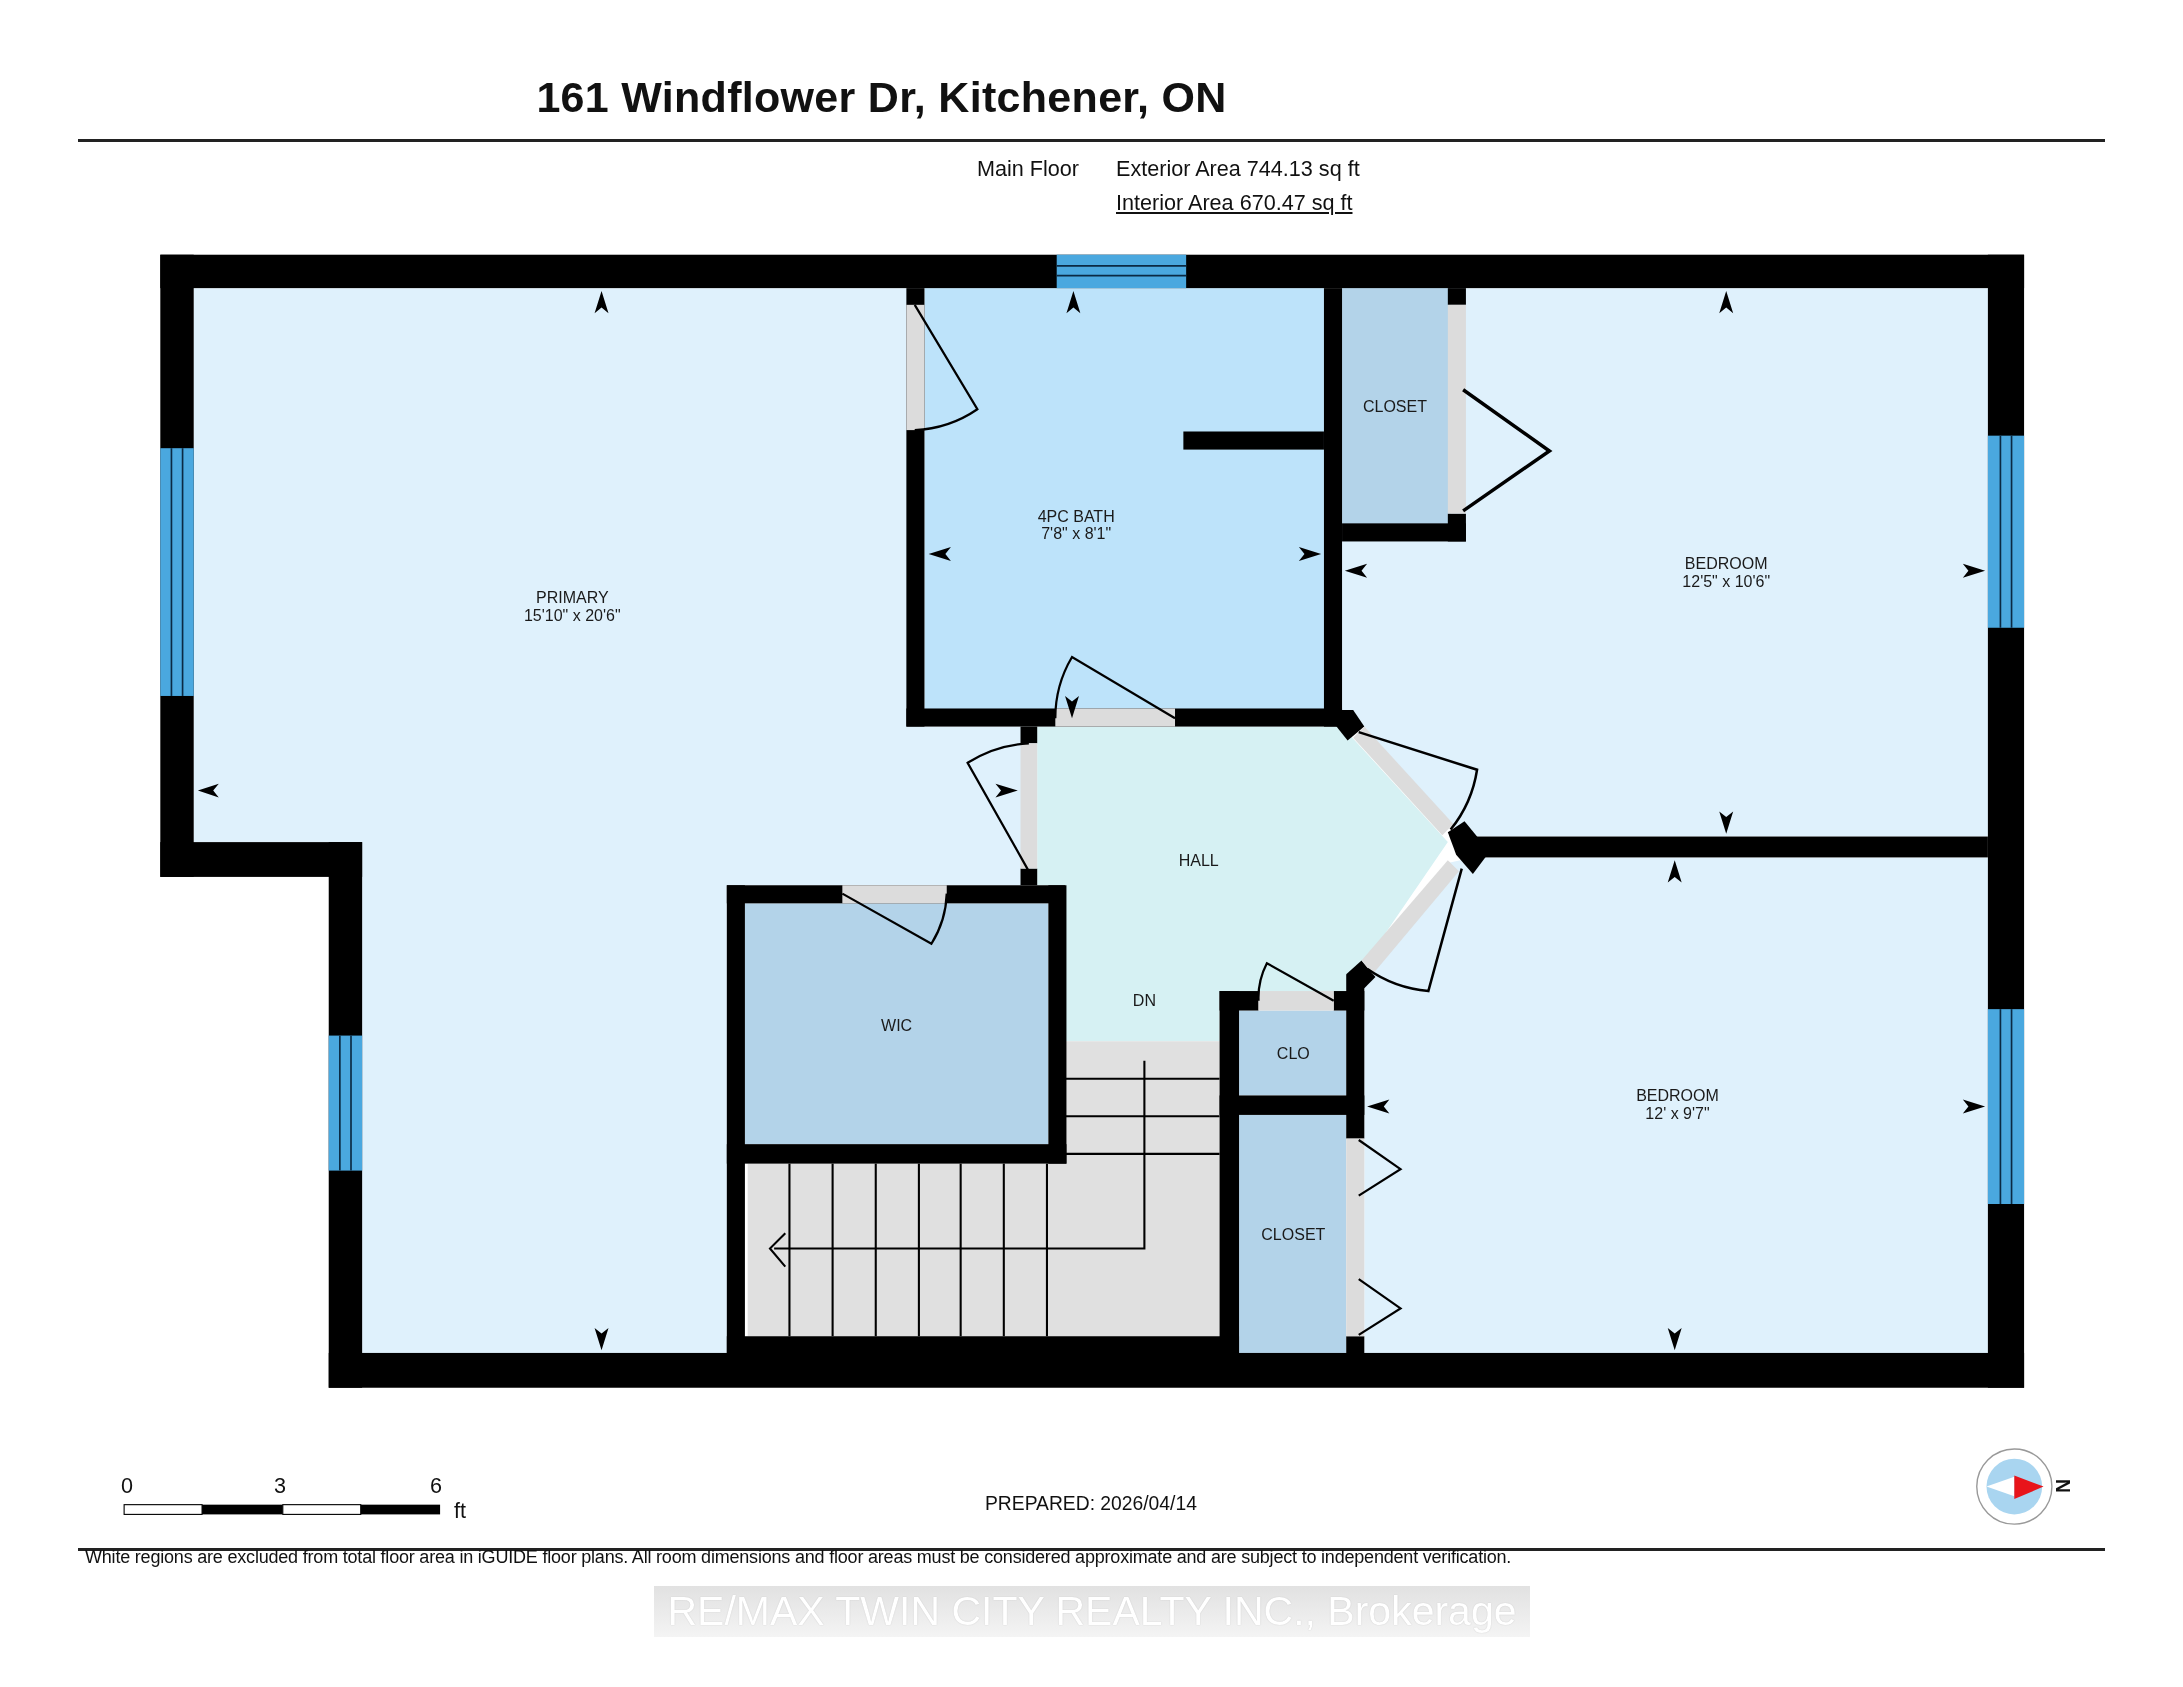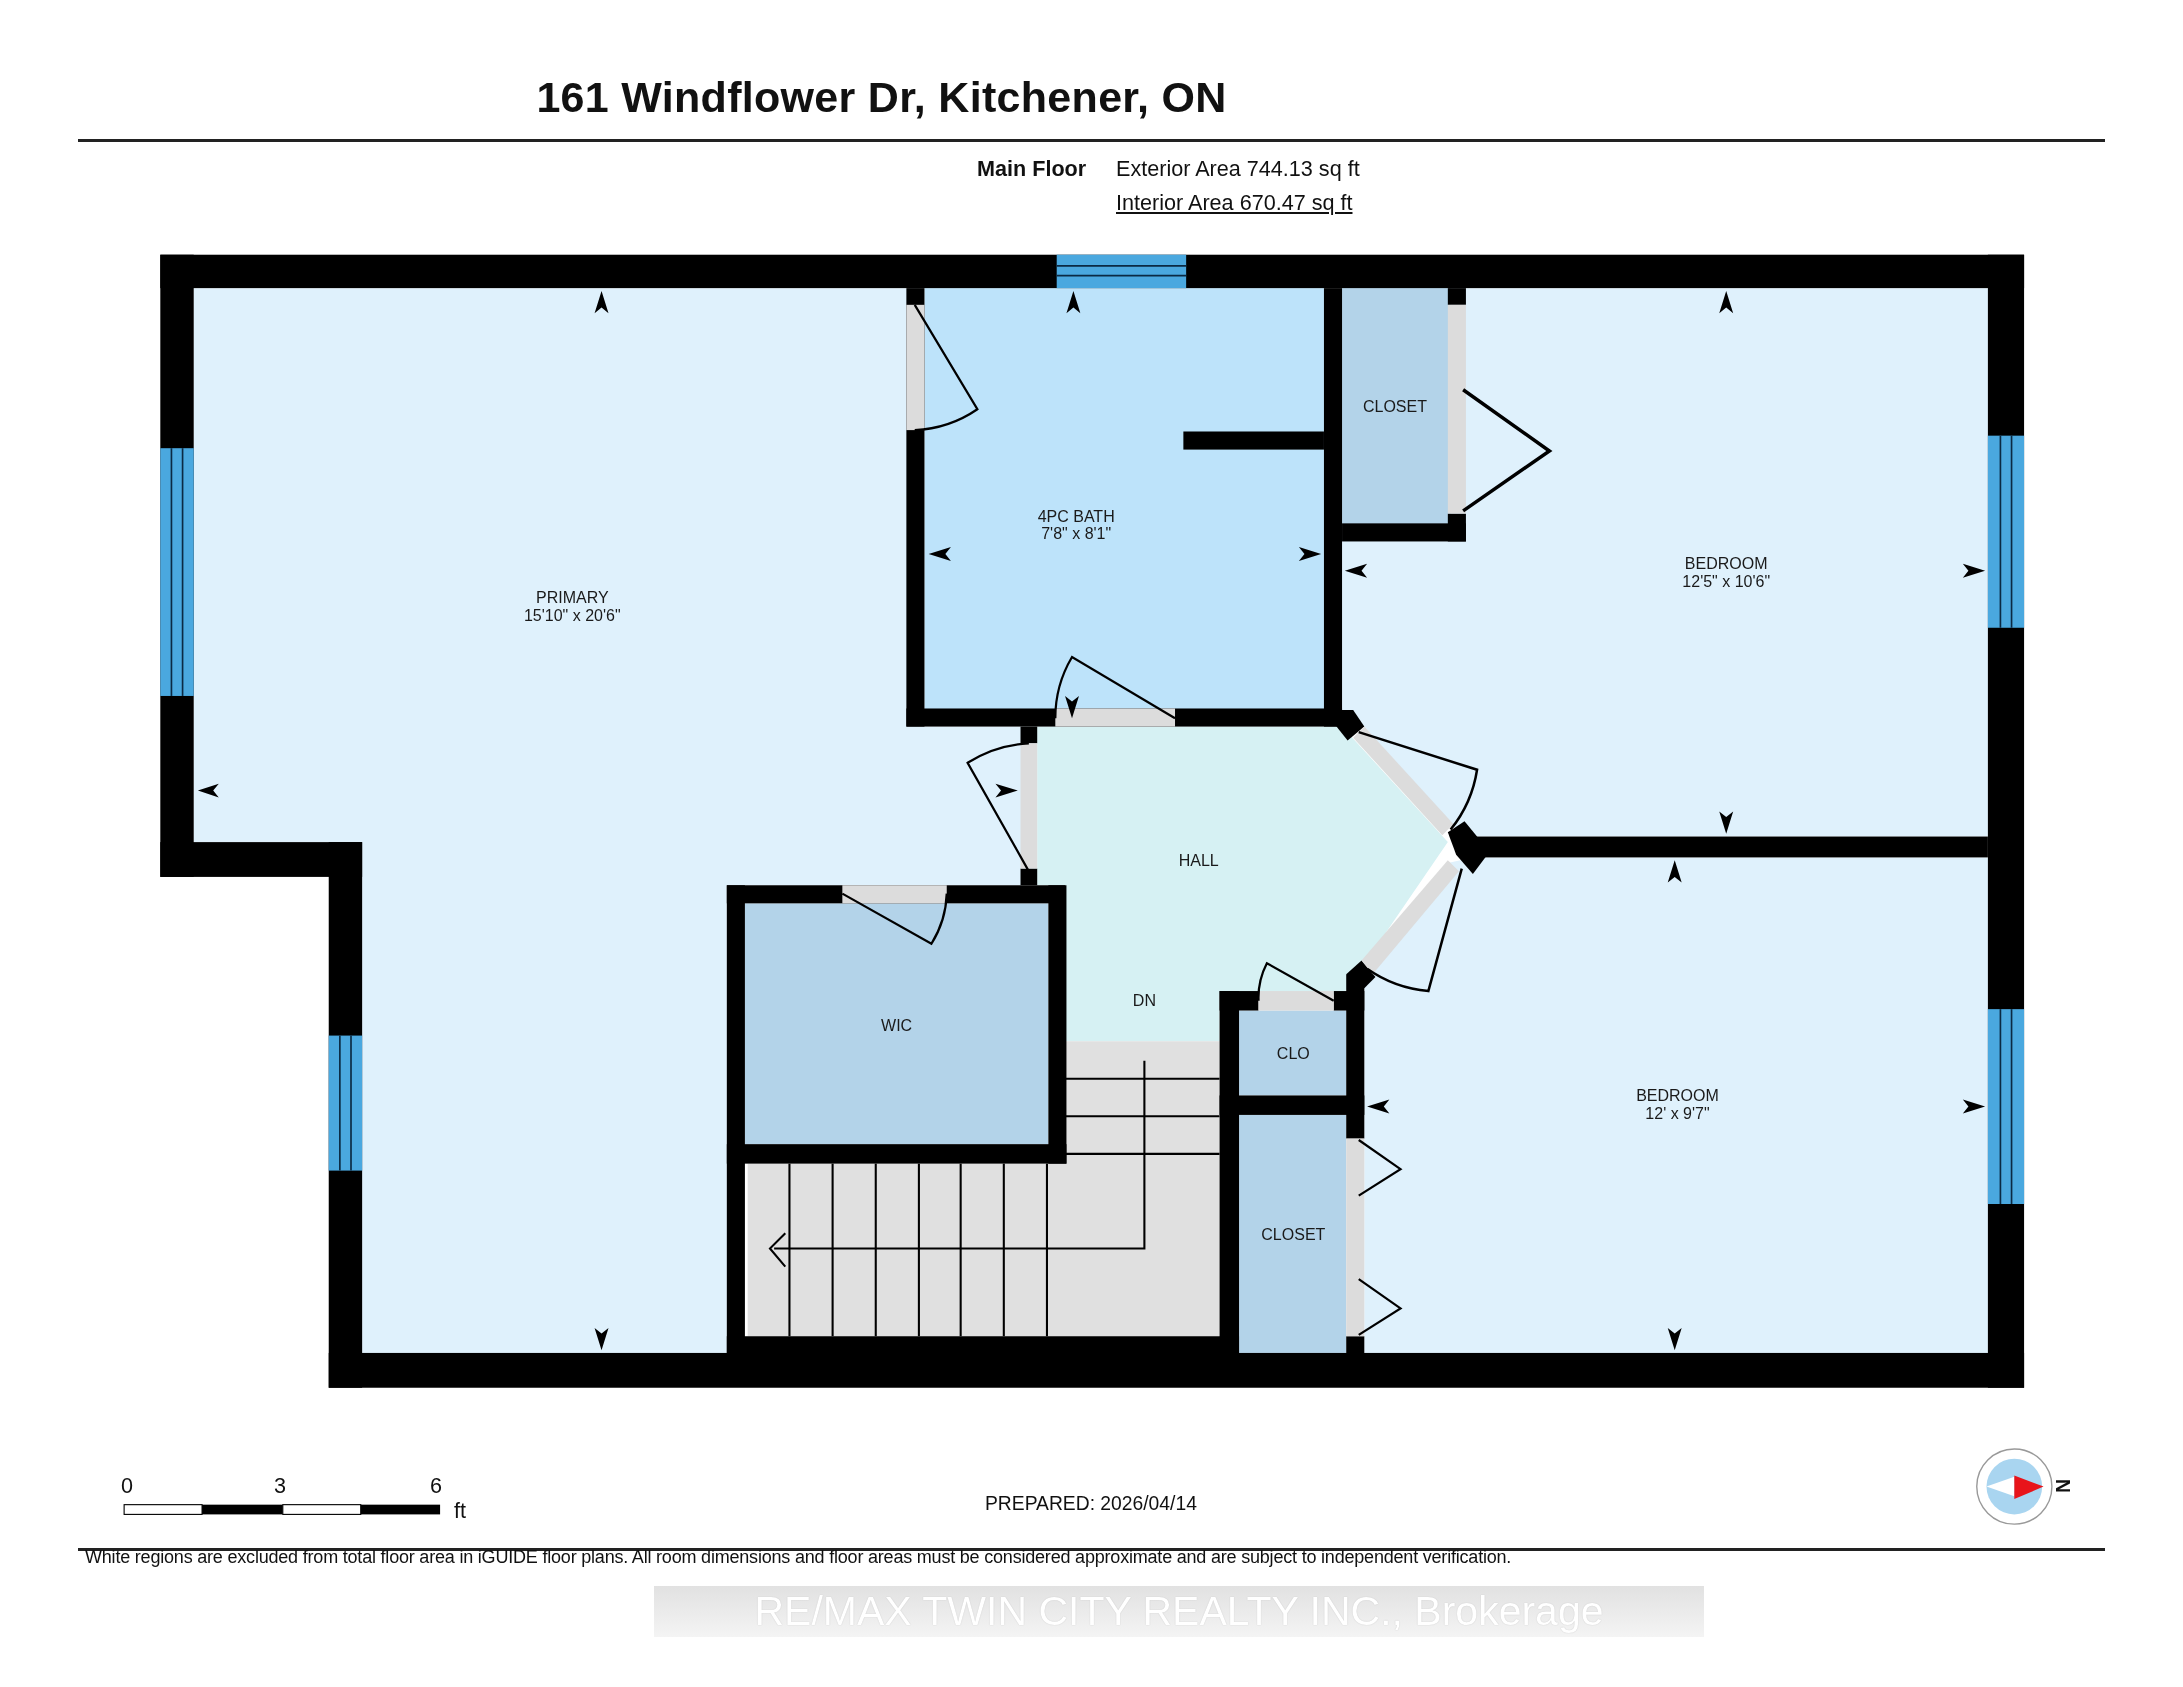--- a/index.html
+++ b/index.html
@@ -1,28 +1,28 @@
 <!DOCTYPE html>
 <html style="font-size:9px"><head>
 <meta charset="utf-8">
 <style>
   html,body{margin:0;padding:0;background:#fff;}
   body{width:2183px;height:1687px;overflow:hidden;position:relative;font-family:"Liberation Sans",sans-serif;color:#111;}
   .abs{position:absolute;}
   #title{left:0;width:1763px;top:73px;text-align:center;font-size:43px;font-weight:bold;letter-spacing:0.3px;}
   #rule-top{left:78px;top:139px;width:2027px;height:3.4px;background:#222;}
-  #floor-name{left:977px;top:156px;font-size:21.6px;font-weight:bold;}
+  #floor-name{left:977px;top:156px;font-size:21.6px;font-weight:normal;}
   #ext-area{left:1116px;top:156px;font-size:21.6px;}
   #int-area{left:1116px;top:190px;font-size:21.6px;text-decoration:underline;}
   svg#plan{position:absolute;left:0;top:0;width:2183px;height:1687px;}
   .rlabel{font-family:"Liberation Sans",sans-serif;font-size:11.5px;fill:#1a1a1a;text-anchor:middle;}
   #prepared{left:985px;top:1493px;font-size:19.3px;}
   #rule-bottom{left:78px;top:1548px;width:2027px;height:2.8px;background:#222;}
   #disclaimer{left:85px;top:1547px;font-size:18px;letter-spacing:-0.2px;}
-  #watermark{left:654px;top:1586px;width:1050px;height:51px;font-size:41px;color:#fff;text-align:center;line-height:51px;
+  #watermark{left:654px;top:1586px;width:876px;height:51px;font-size:41px;color:#fff;text-align:center;line-height:51px;
     background:linear-gradient(180deg,rgba(220,220,220,0.85),rgba(235,235,235,0.55));text-shadow:0 0 1.1px #bbb;}
   .scale-lbl{font-size:21.6px;}
 </style>
 </head>
 <body>
 
 <div id="title" class="abs">161 Windflower Dr, Kitchener, ON</div>
 <div id="rule-top" class="abs"></div>
 <div id="floor-name" class="abs">Main Floor</div>
 <div id="ext-area" class="abs">Exterior Area 744.13 sq ft</div>

